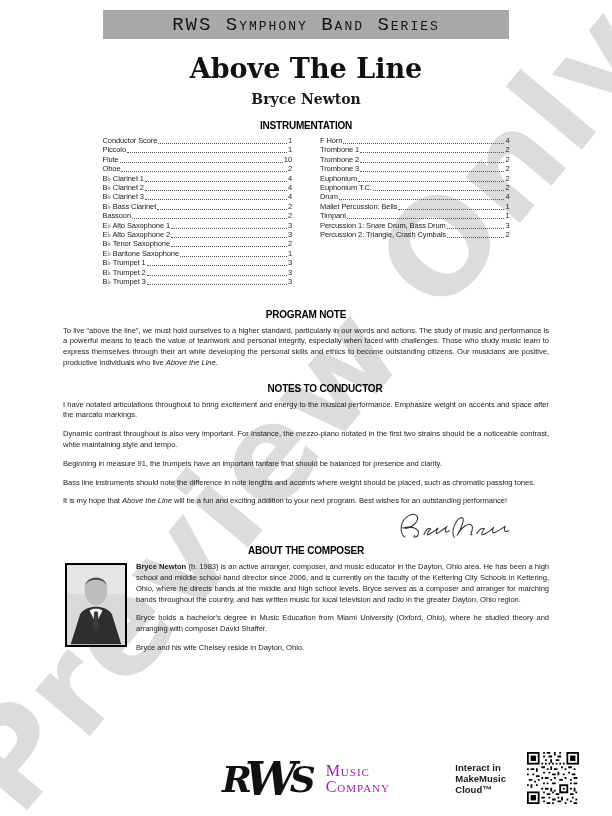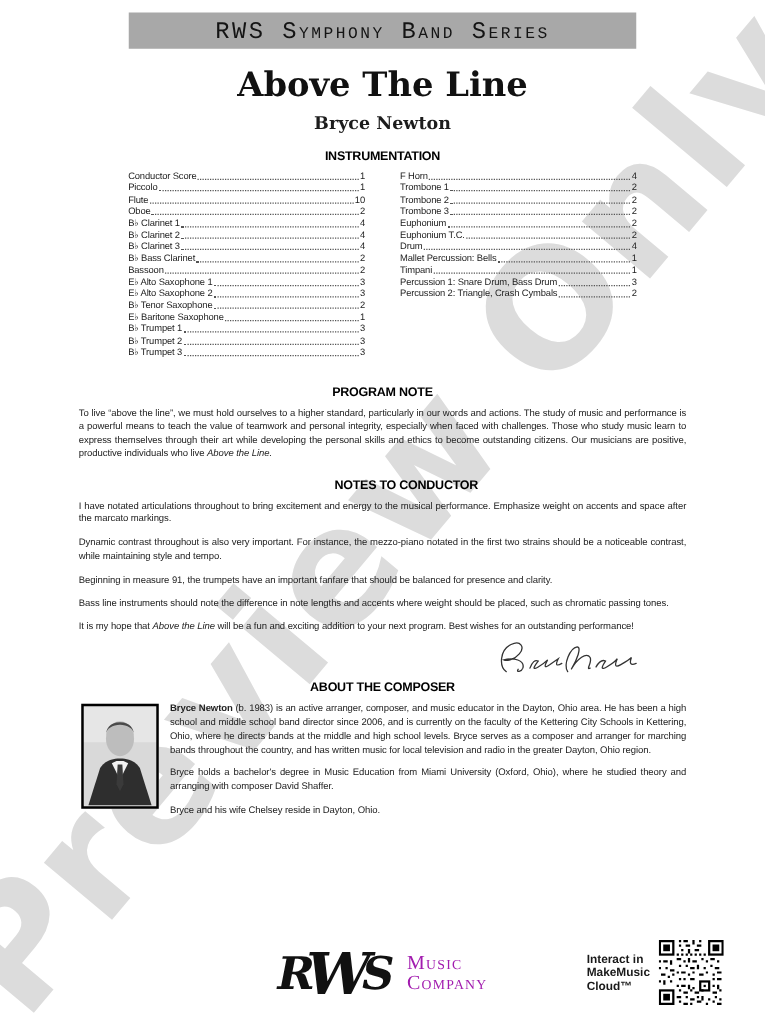--- a/index.html
+++ b/index.html
@@ -55,21 +55,21 @@
   .photo { float:left; width:62px; height:84px; border:2px solid #000; margin:1px 9px 2px 2px; background:#e2e2e2; overflow:hidden; }
   .photo svg { display:block; width:100%; height:100%; }
   
   .footer { position:absolute; left:0; top:748px; width:612px; height:62px; z-index:1; }
   .rws-logo { position:absolute; left:50%; top:4px; transform:translateX(-50%); display:flex; align-items:center; }
   .rws-letters { font-family:"DejaVu Serif",serif; font-style:italic; font-weight:bold; color:#111; display:flex; align-items:center; }
   .rws-letters .l-r { font-size:36px; letter-spacing:-5px; }
   .rws-letters .l-w { font-size:46px; letter-spacing:-5px; margin:0 -2px; }
   .rws-letters .l-s { font-size:36px; }
   .rws-text { margin-left:10px; font-family:"Liberation Serif","DejaVu Serif",serif; font-variant:small-caps; font-size:16px; line-height:16px; letter-spacing:1px; color:#a21caf; }
-  .makemusic { position:absolute; right:33px; top:4px; display:flex; align-items:center; gap:7px; }
+  .makemusic { position:absolute; right:33px; top:4px; display:flex; align-items:center; gap:21px; }
   .mm-text { font-size:9.5px; font-weight:bold; line-height:11px; color:#1a1a1a; text-align:left; }
   .qr { width:52px; height:52px; }
 </style>
 </head>
 <body>
 
 <div class="watermark">Preview Only</div>
 
 <div class="content">
 

